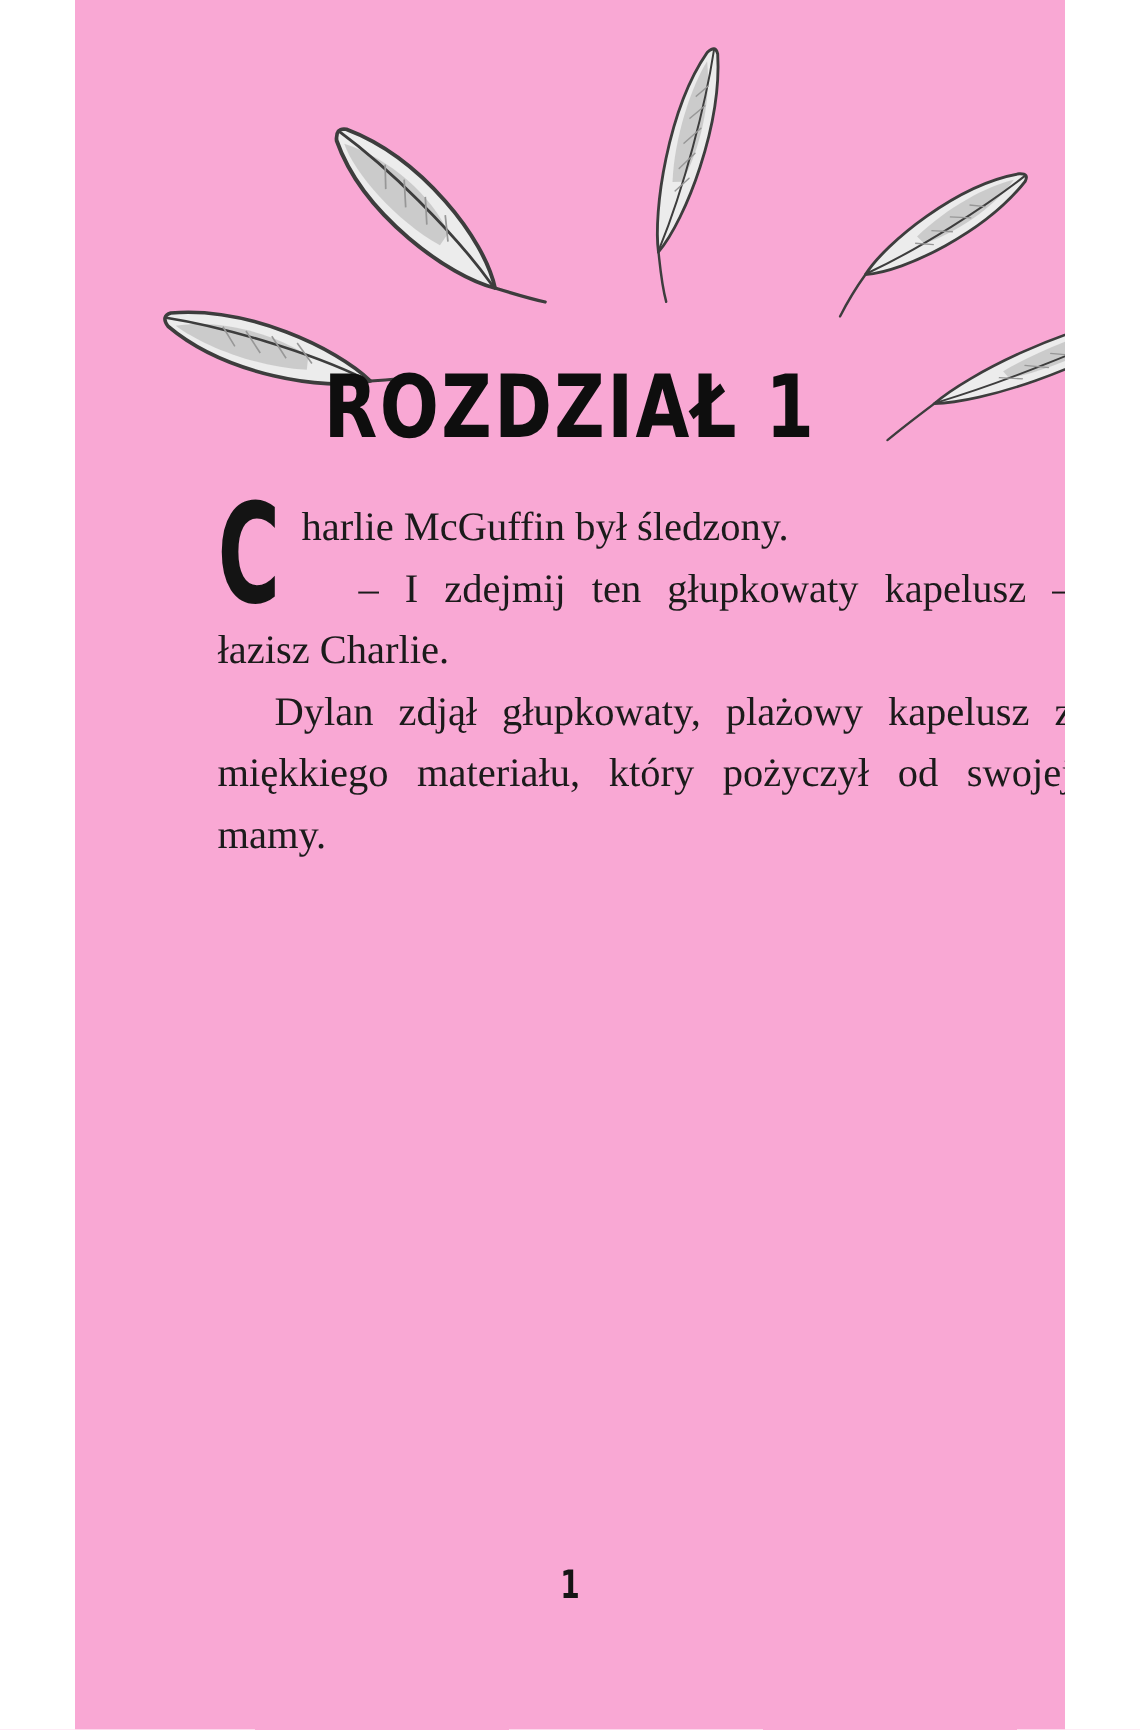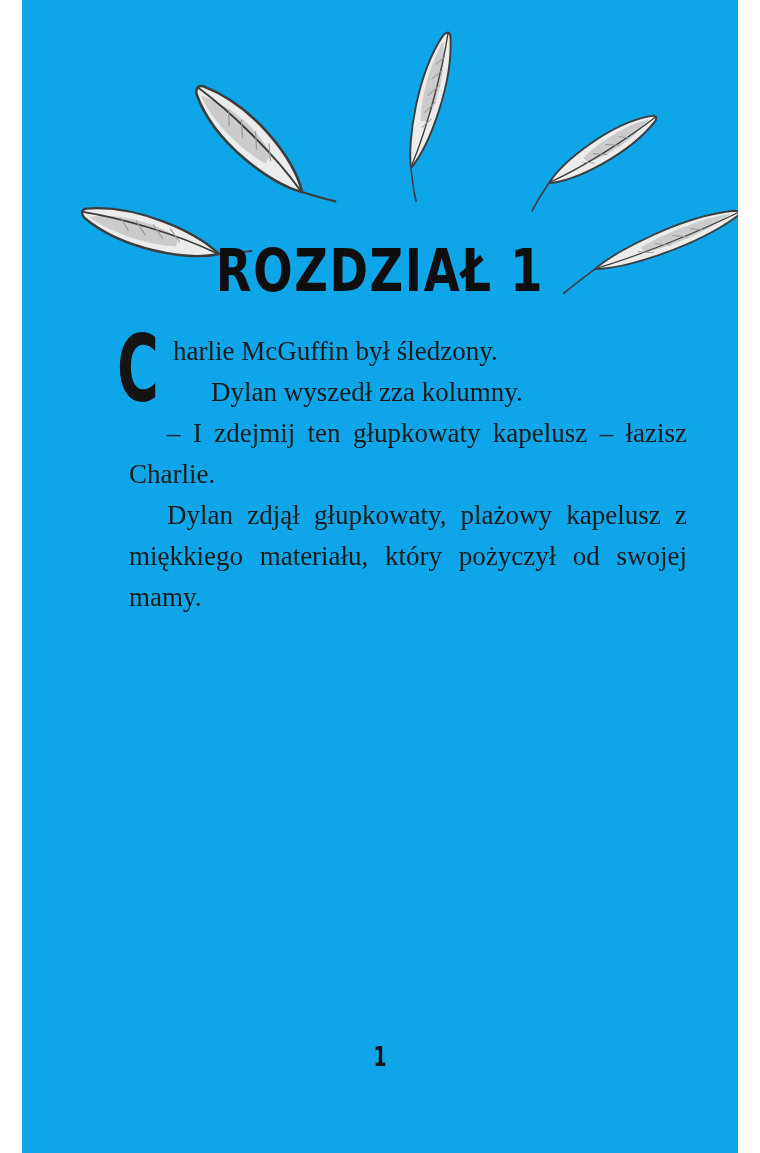--- a/index.html
+++ b/index.html
@@ -1,21 +1,21 @@
 <!DOCTYPE html>
 <html lang="pl"><head>
 <meta charset="utf-8">
 <style>
   * { margin:0; padding:0; box-sizing:border-box; }
   html,body { background:#ffffff; }
   .page {
     position:relative;
-    width:716px; height:1153px;
+    width:660px; height:1153px;
     margin:0 auto;
-    background:#0ea5e9;
+    background:#f9a8d4;
     color:#1b1b1b;
     font-family:"Liberation Serif", serif;
     overflow:hidden;
   }
   
   .leaves { position:absolute; top:0; left:0; pointer-events:none; overflow:visible; }
   .blade  { fill:#ececec; stroke:#3d3d3d; stroke-width:2.4; stroke-linejoin:round; }
   .shade  { fill:#bdbdbd; opacity:.7; }
   .rib    { fill:none; stroke:#3d3d3d; stroke-width:1.7; stroke-linecap:round; }
   .stem   { fill:none; stroke:#3d3d3d; stroke-width:2; stroke-linecap:round; }
@@ -41,21 +41,21 @@
     float:left;
     width:46px; height:74px;
     margin:4px 10px 0 0;
     font-family:"DejaVu Sans", sans-serif;
     font-weight:bold;
     font-size:92px; line-height:70px;
     color:#141414;
     transform:scaleX(.62);
     transform-origin:0 50%;
   }
-  .para { text-align:justify;margin-left:12px; }
+  .para { text-align:justify; }
   .para.indent { text-indent:38px; }
   
   .pagenum {
     position:absolute; top:1042px; left:0; width:100%;
     text-align:center;
     font-family:"DejaVu Sans", sans-serif;
     font-weight:bold;
     font-size:26px; line-height:30px;
     color:#151515;
     transform:scaleX(.72);
@@ -108,20 +108,19 @@
       <path class="hatch" d="M44,-1 L58,8 M62,-3 L76,7 M80,-5 L94,5 M98,-5 L110,3"></path>
     </g>
   </svg>
 
   <h1 class="title">ROZDZIAŁ 1</h1>
 
   <div class="body">
     <span class="dropcap">C</span>
 
   <p class="para">harlie McGuffin był śledzony.</p>
-      <p class="para indent">Dylan wyszedł zza kolumny.</p>
       <p class="para indent">– I zdejmij ten głupkowaty kapelusz – łazisz Charlie.</p>
       <p class="para indent">Dylan zdjął głupkowaty, plażowy kapelusz z miękkiego materiału, który pożyczył od swojej mamy.</p>
     </div>
 
   <div class="pagenum">1</div>
 
 </div>
 
 </body></html>

